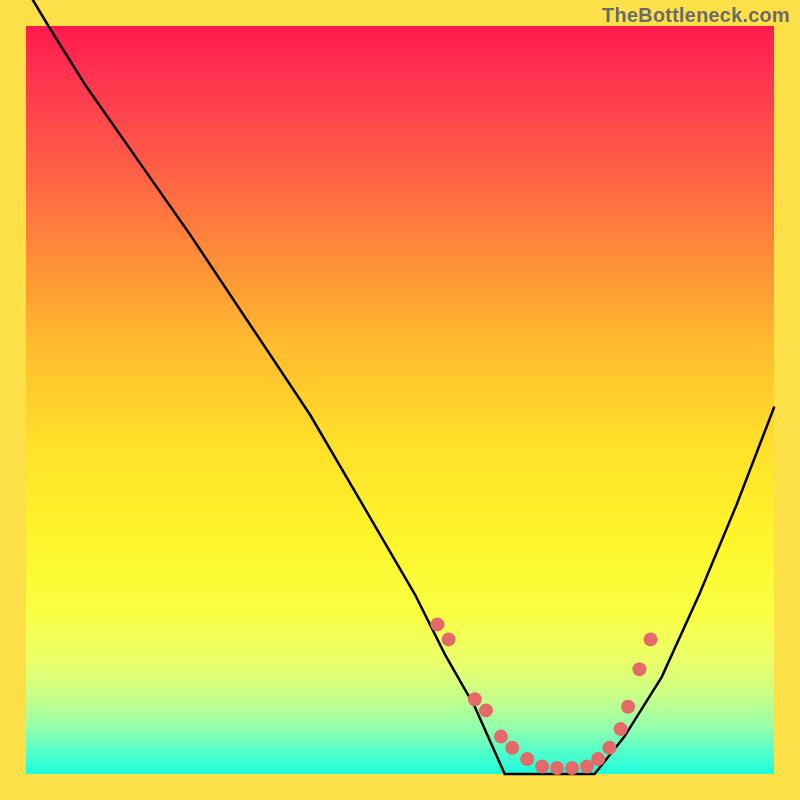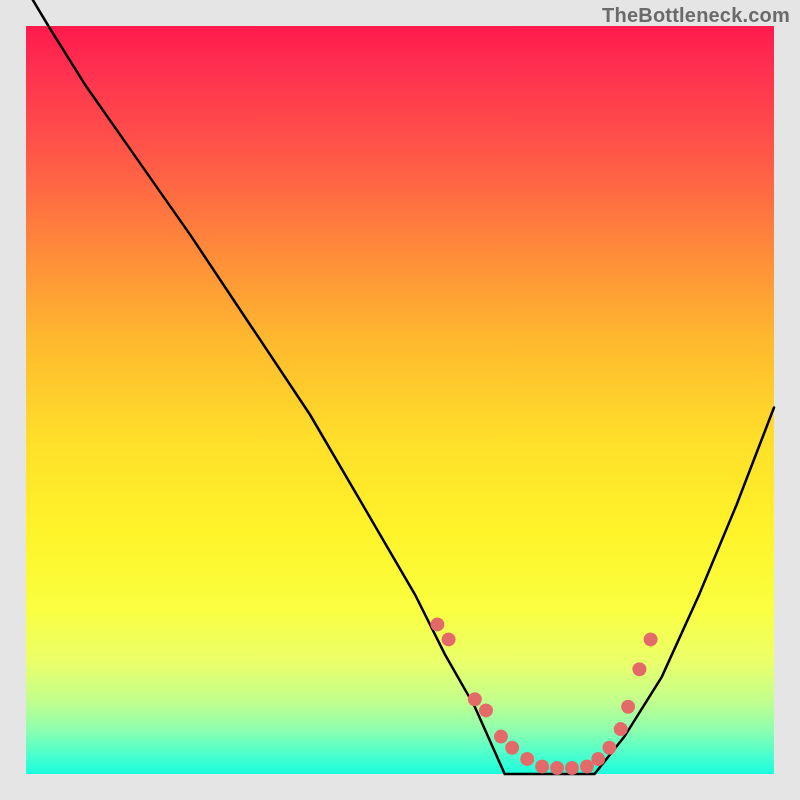--- a/index.html
+++ b/index.html
@@ -1,21 +1,21 @@
 <!DOCTYPE html>
 <html><head>
 <meta charset="utf-8">
 <style>
   * { margin: 0; padding: 0; box-sizing: border-box; }
   html, body { width: 800px; height: 800px; background: #000; overflow: hidden; }
   .container {
     position: relative;
     width: 800px;
     height: 800px;
-    background: #e5e5e5;
+    background: #fde047;
   }
   .plot-area {
     position: absolute;
     left: 26px;
     top: 26px;
     width: 748px;
     height: 748px;
     background: linear-gradient(to bottom,
       #ff1a4d 0%,
       #ff3150 6%,

